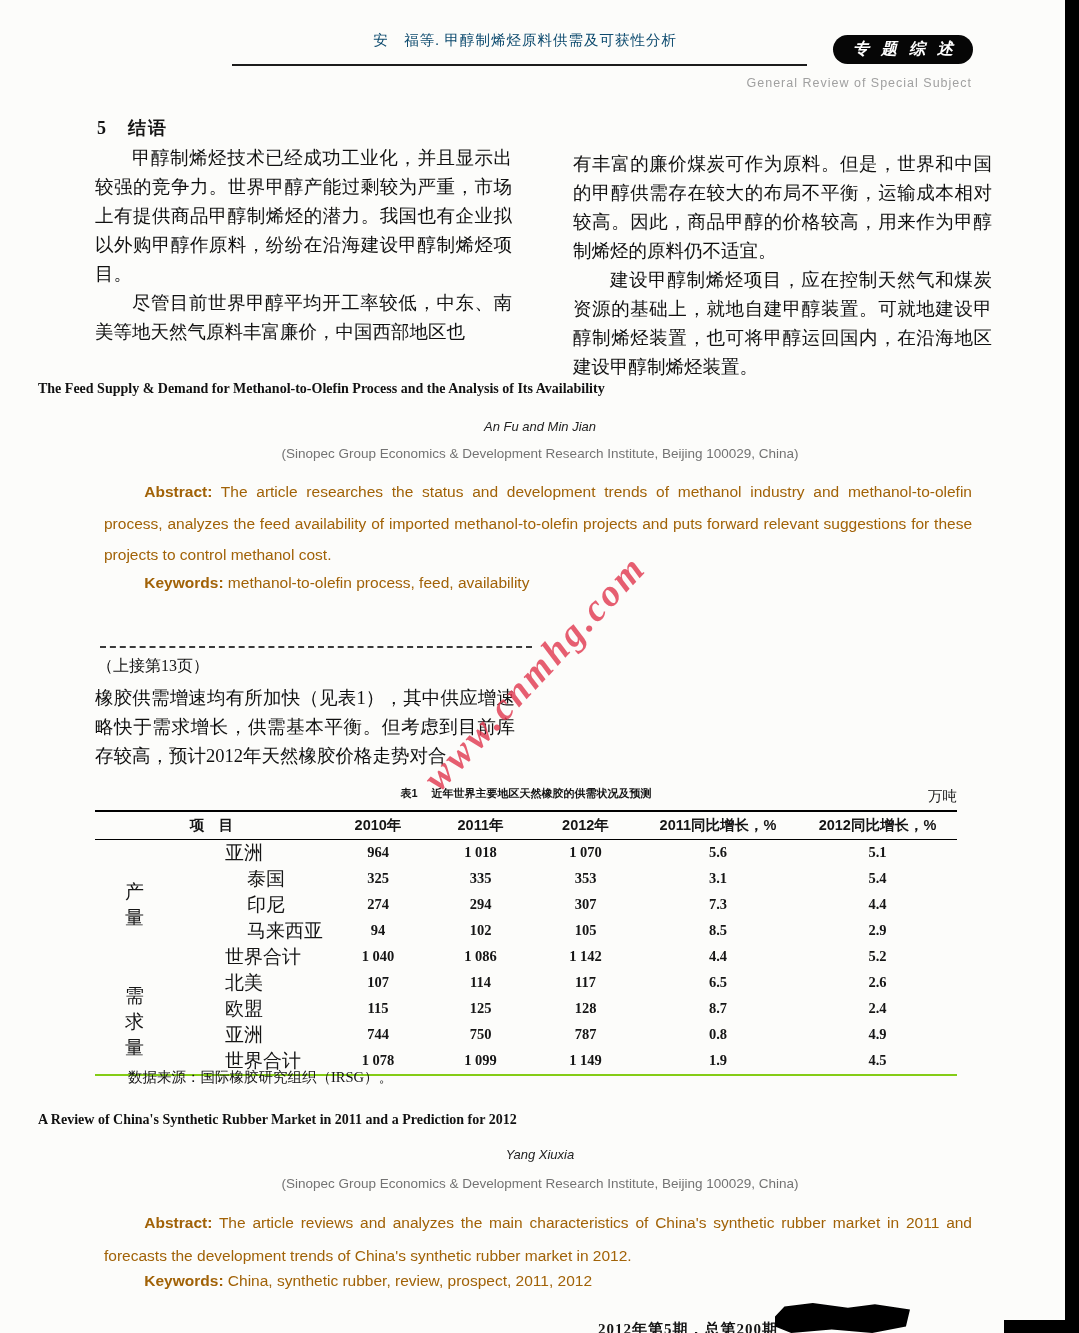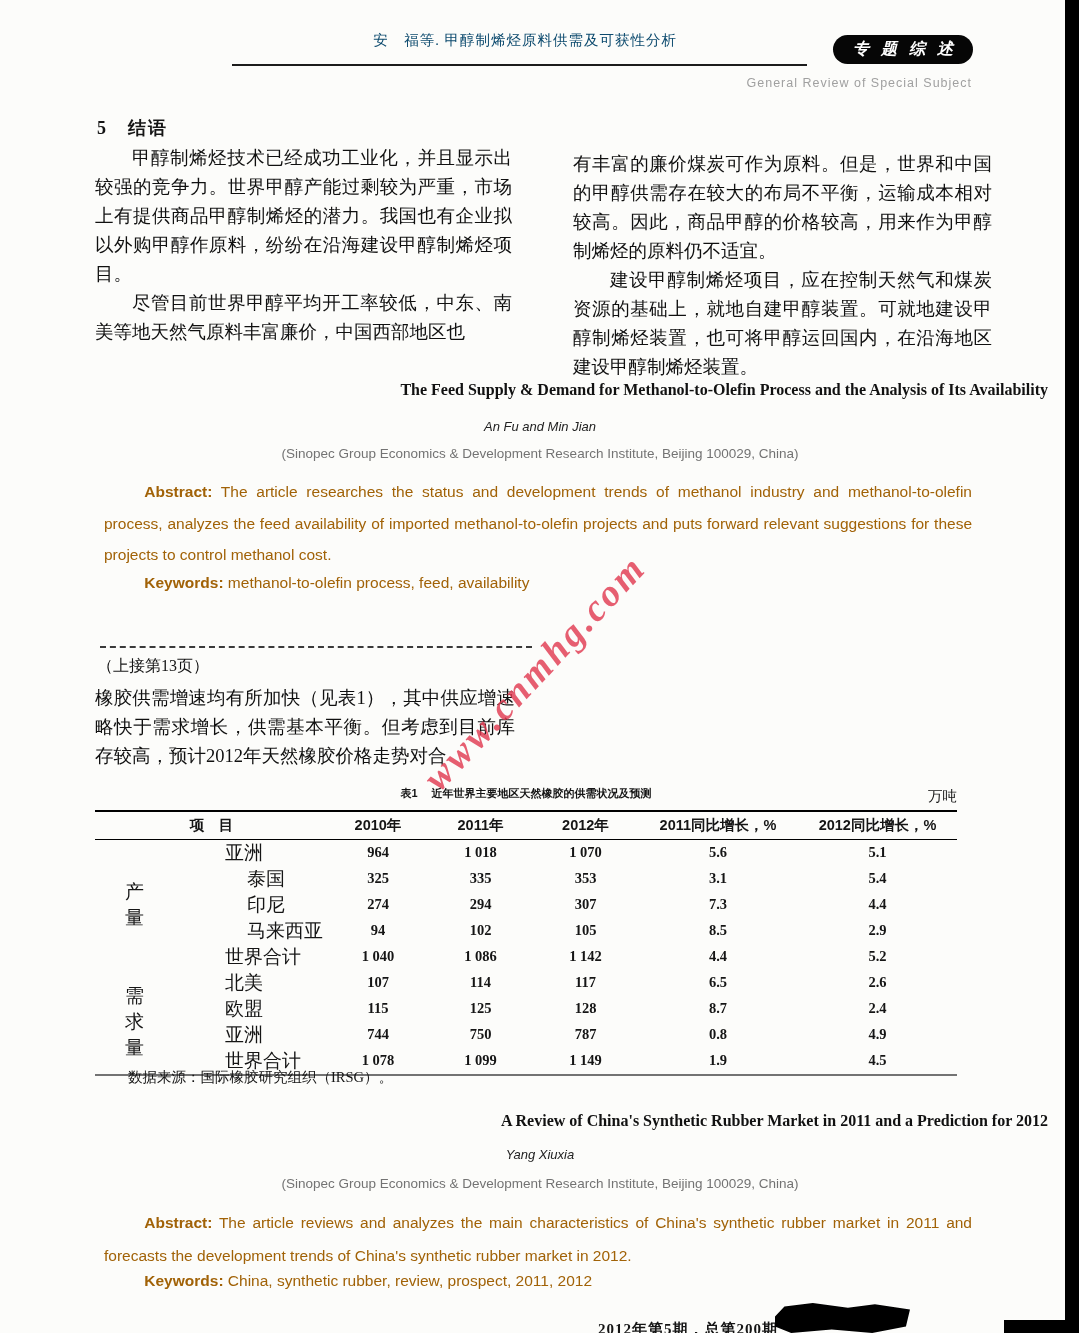--- a/index.html
+++ b/index.html
@@ -28,21 +28,21 @@
     font-size:12.5px; letter-spacing:1px; color:#a0a0a0; }
 
   
   .sec-heading { top:116px; left:97px; font-size:18px; font-weight:bold; letter-spacing:2px; }
   .cn p { font-size:18.5px; line-height:29px; text-align:justify; color:#101010; }
   .cn p.ind { text-indent:2em; }
   .col-l1 { top:144px; left:95px; width:417px; }
   .col-r1 { top:116px; left:573px; width:419px;margin-top:34px; }
 
   
-  .ptitle { left:48px; width:1000px; text-align:right; font-weight:bold; font-size:16px; color:#111; }
+  .ptitle { left:38px; width:1000px; text-align:left; font-weight:bold; font-size:14px; color:#111; }
   .pauthors { left:40px; width:1000px; text-align:center; font-style:italic; font-size:13px;
     font-family:"Liberation Sans","DejaVu Sans",sans-serif; color:#222; }
   .paffil { left:40px; width:1000px; text-align:center; font-size:13.5px;
     font-family:"Liberation Sans","DejaVu Sans",sans-serif; color:#737373; }
   .pabstract, .pkeywords { left:95px; width:868px;
     font-family:"Liberation Sans","DejaVu Sans",sans-serif;
     font-size:15.5px; color:#a16207; text-align:justify; text-indent:2.6em;margin-left:9px; }
   .pabstract { line-height:31.5px; }
   .lbl { font-weight:bold; }
   .t1 { top:381px; } .a1 { top:419px;text-align:center; } .f1 { top:446px; } .ab1 { top:476px; } .kw1 { top:574px; }
@@ -60,21 +60,21 @@
     letter-spacing:3px; color:rgba(224,58,82,0.82); white-space:nowrap; }
 
   
   .caption-row { top:786px; left:95px; width:862px; }
   .caption-center { width:100%; text-align:center;
     font-family:"Liberation Sans","DejaVu Sans",sans-serif; font-weight:bold; font-size:11px; }
   .cap-text { margin-left:14px; }
   .unit { position:absolute; right:0; top:1px; font-size:14.5px; font-weight:normal; }
   .rubber-table { position:absolute; top:810px; left:95px; width:862px;
     border-collapse:collapse; table-layout:fixed;
-    border-top:2px solid #000; border-bottom:2px solid #737373; }
+    border-top:2px solid #000; border-bottom:2px solid #84cc16; }
   .rubber-table thead th { height:28px; border-bottom:1px solid #000;
     font-family:"Liberation Sans","DejaVu Sans",sans-serif; font-weight:bold;
     font-size:14.5px; text-align:center; }
   .rubber-table td { height:24px; font-size:19px; padding:0 2px; vertical-align:middle; }
   .rubber-table td.grp { text-align:left; padding-left:30px; }
   .rubber-table td.item { text-align:left; }
   .rubber-table td.ind1 { padding-left:62px; }
   .rubber-table td.ind2 { padding-left:84px; }
   .rubber-table td.num { text-align:center; font-weight:bold; font-size:14.5px; }
   .source { top:1068px; left:128px; font-size:14.5px; }

